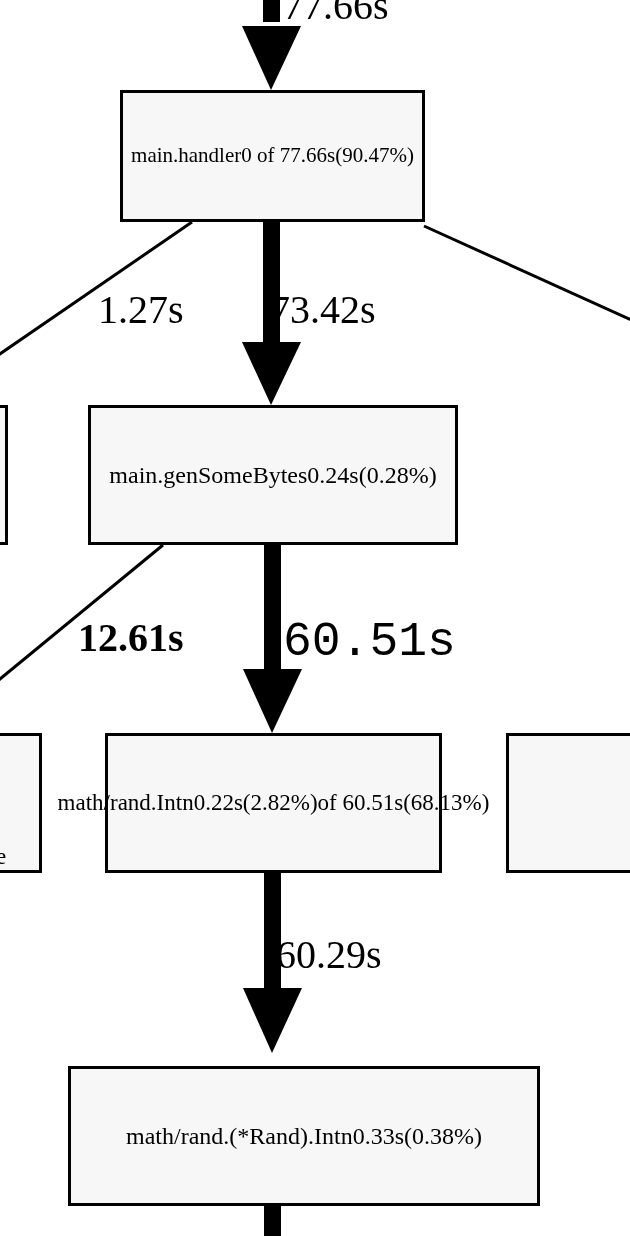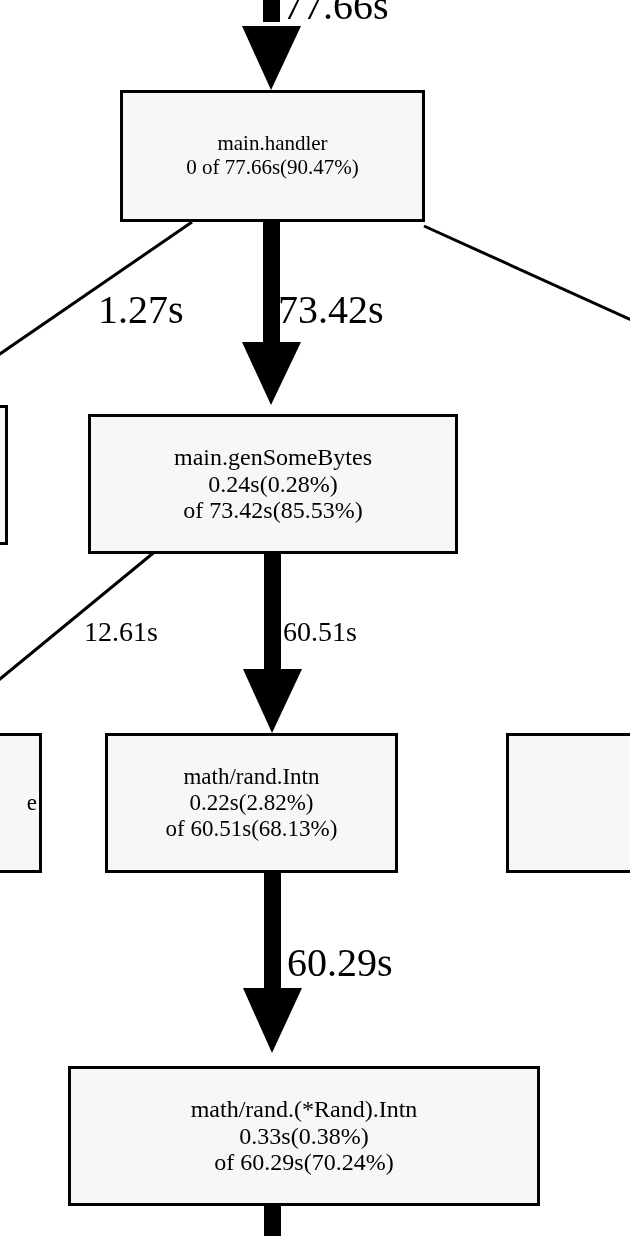--- a/index.html
+++ b/index.html
@@ -22,21 +22,21 @@
     width: 630px;
     height: 1236px;
     pointer-events: none;
   }
   .node {
     position: absolute;
     box-sizing: border-box;
     background: #f7f7f7;
     border: 3px solid #000000;
     display: flex;
-    flex-direction: column;
+    flex-direction: row;
     align-items: center;
     justify-content: center;
     text-align: center;
     color: #000000;
     line-height: 1.12;
     z-index: 3;
   }
   .node .n-title {
     white-space: nowrap;
   }
@@ -93,56 +93,54 @@
     <g>
       <rect x="264" y="1193" width="17" height="50" fill="#000000"></rect>
     </g>
   </svg>
 
   <div class="node" style="left: 120px; top: 90px; width: 305px; height: 132px; font-size: 21px;">
     <div class="n-title">main.handler</div>
     <div class="n-line">0 of 77.66s(90.47%)</div>
   </div>
 
-  <div class="node" style="left: 88px; top: 405px; width: 370px; height: 140px; font-size: 24px; margin-top: 9px;">
+  <div class="node" style="left: 88px; top: 405px; width: 370px; height: 140px; font-size: 24px;">
     <div class="n-title">main.genSomeBytes</div>
     <div class="n-line">0.24s(0.28%)</div>
-    <div class="n-line">of 73.42s(85.53%)</div>
   </div>
 
-  <div class="node" style="left: 105px; top: 733px; width: 293px; height: 140px; font-size: 23px;">
+  <div class="node" style="left: 105px; top: 733px; width: 337px; height: 140px; font-size: 23px;">
     <div class="n-title">math/rand.Intn</div>
     <div class="n-line">0.22s(2.82%)</div>
     <div class="n-line">of 60.51s(68.13%)</div>
   </div>
 
   <div class="node" style="left: 68px; top: 1024px; width: 472px; height: 140px; font-size: 24px; margin-top: 42px;">
     <div class="n-title">math/rand.(*Rand).Intn</div>
     <div class="n-line">0.33s(0.38%)</div>
-    <div class="n-line">of 60.29s(70.24%)</div>
   </div>
 
   <div class="node" style="left: -44px; top: 405px; width: 52px; height: 140px; font-size: 20px; align-items: flex-end; text-align: right; padding-right: 2px;">
     
   </div>
 
   <div class="node" style="left: -38px; top: 733px; width: 80px; height: 140px; font-size: 23px; align-items: flex-end; text-align: right; padding-right: 2px;">
     <div class="n-title">e</div>
   </div>
 
   <div class="node" style="left: 506px; top: 733px; width: 190px; height: 140px; font-size: 17px; align-items: flex-end; text-align: right; padding-right: 2px;">
     
     
   </div>
 
   <div class="edge-label" style="left: 283px; top: -14px; font-size: 40px;">77.66s</div>
 
   <div class="edge-label" style="left: 98px; top: 290px; font-size: 40px; font-family: Liberation Serif, serif;">1.27s</div>
 
-  <div class="edge-label" style="left: 278px; top: 290px; font-size: 40px;">73.42s</div>
+  <div class="edge-label" style="left: 270px; top: 290px; font-size: 40px;">73.42s</div>
 
-  <div class="edge-label" style="left: 84px; top: 618px; font-size: 28px;">12.61s</div>
+  <div class="edge-label" style="left: 78px; top: 618px; font-size: 40px; font-weight: bold;">12.61s</div>
 
-  <div class="edge-label" style="left: 283px; top: 618px; font-size: 28px;">60.51s</div>
+  <div class="edge-label" style="left: 283px; top: 618px; font-size: 48px; font-family: Liberation Mono, monospace;">60.51s</div>
 
-  <div class="edge-label" style="left: 287px; top: 935px; font-size: 40px; margin-top: 8px;">60.29s</div>
+  <div class="edge-label" style="left: 276px; top: 935px; font-size: 40px;">60.29s</div>
 
 </div>
 
 </body></html>

